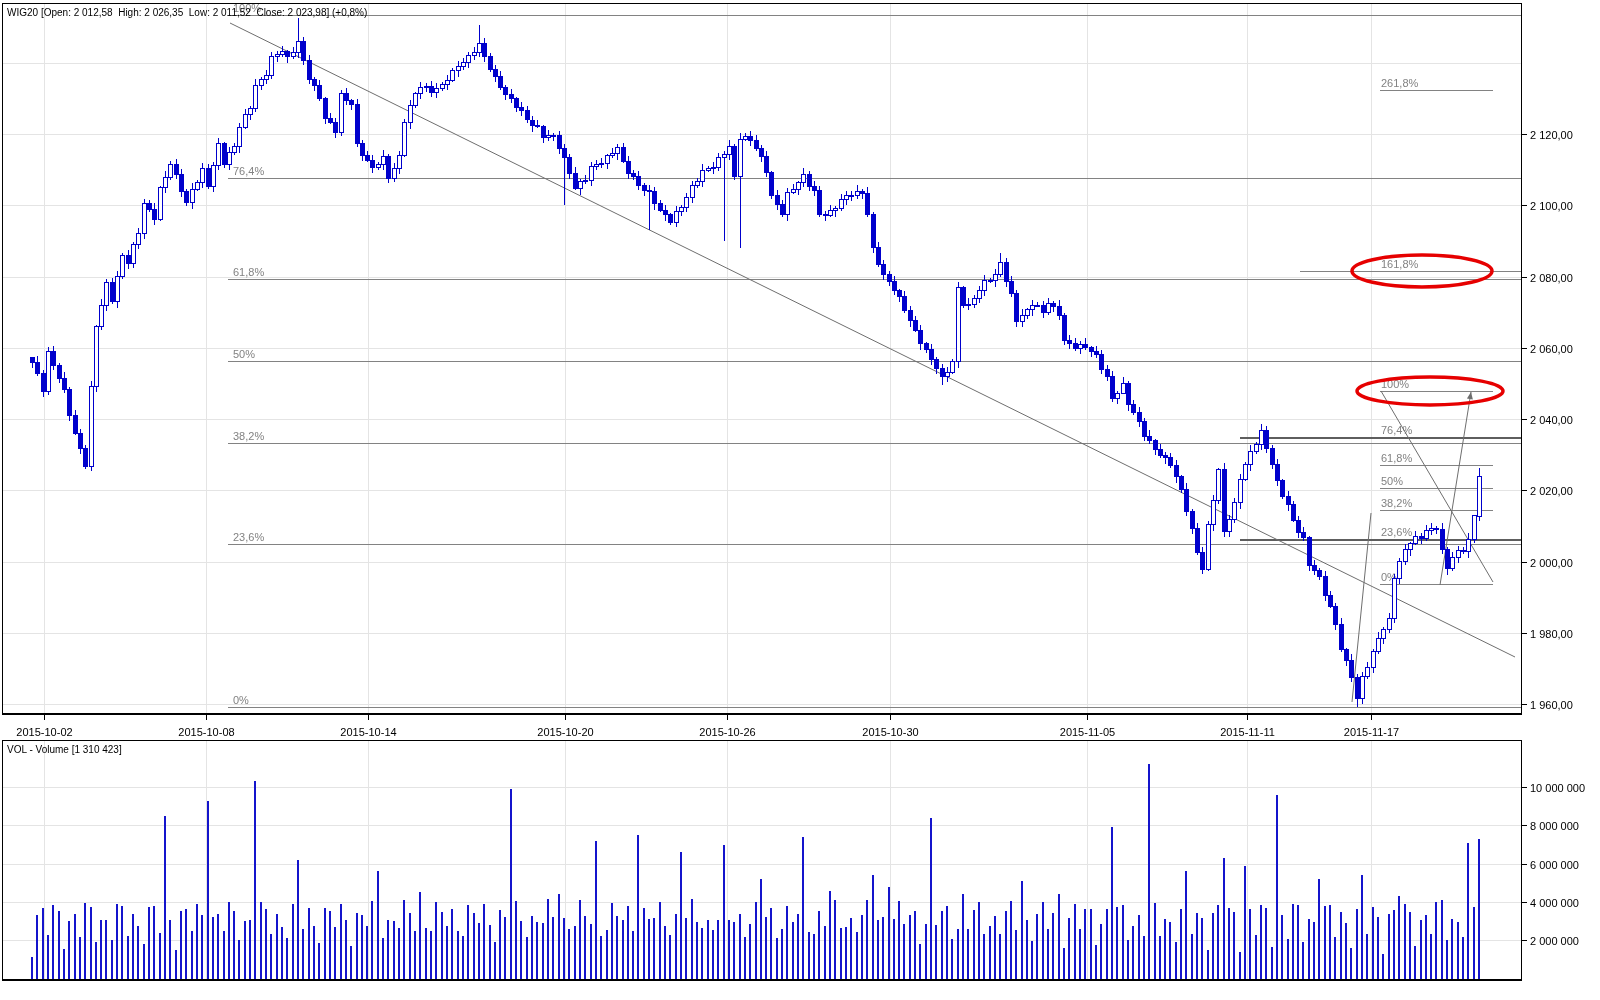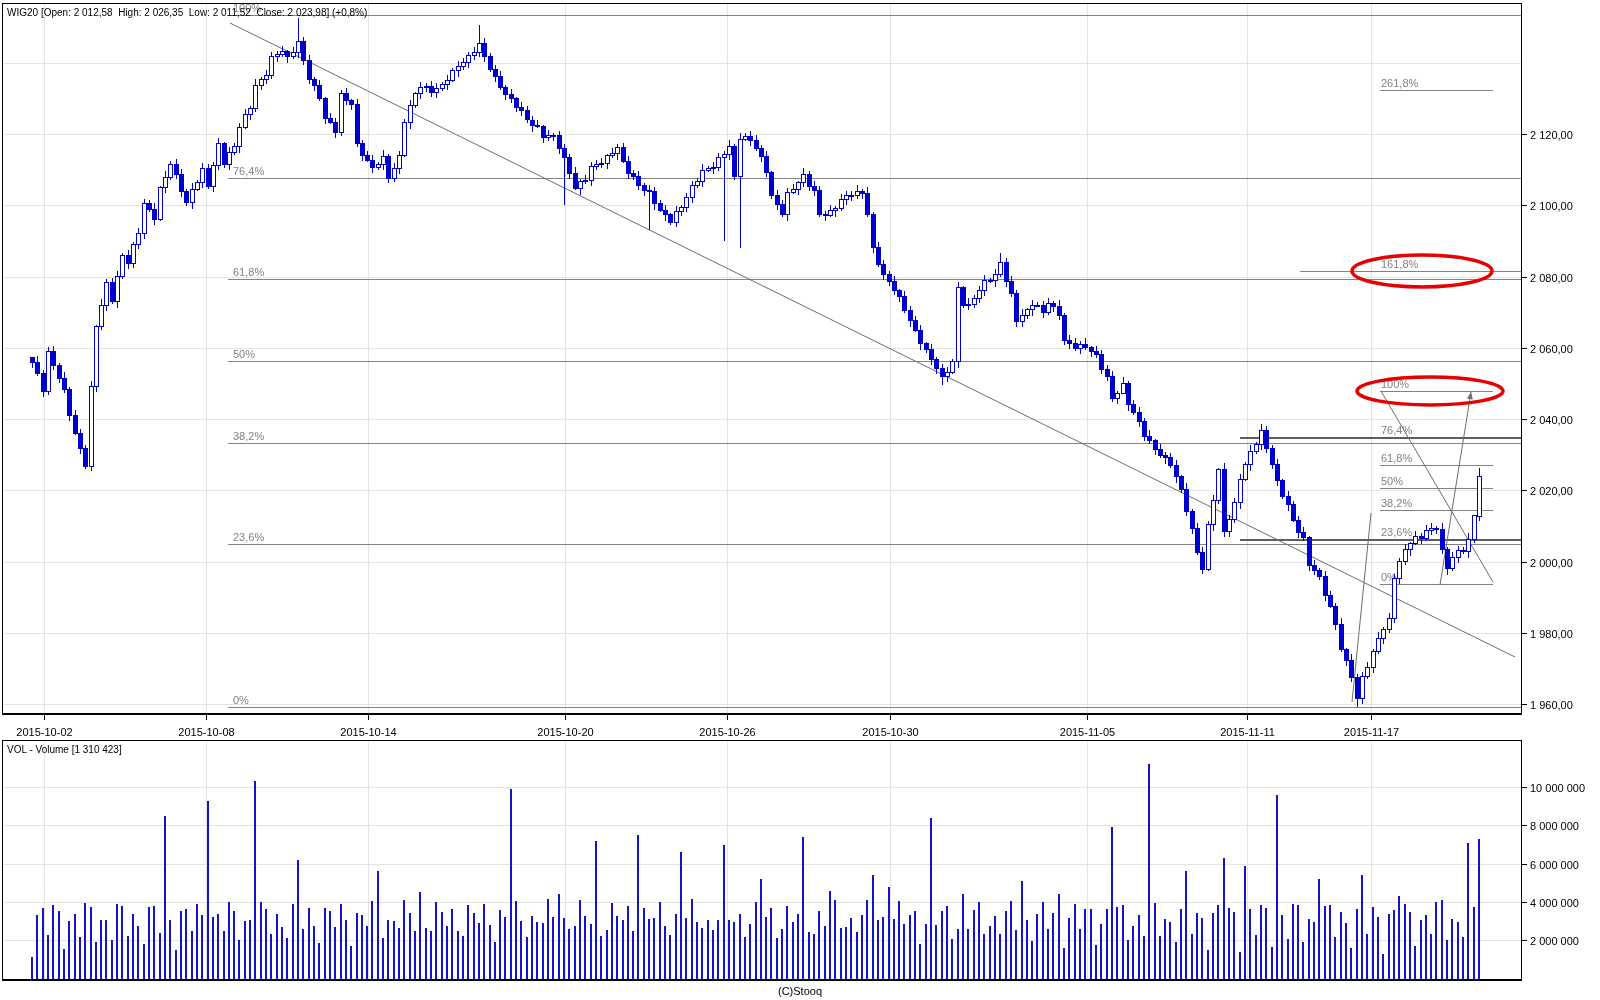--- a/index.html
+++ b/index.html
@@ -1517,14 +1517,13 @@
         <line x1="1087.5" y1="714" x2="1087.5" y2="720" stroke="#000000" shape-rendering="crispEdges"></line>
         <text x="1087.5" y="736" font-size="11" fill="#000000" text-anchor="middle">2015-11-05</text>
         <line x1="1247.5" y1="714" x2="1247.5" y2="720" stroke="#000000" shape-rendering="crispEdges"></line>
         <text x="1247.5" y="736" font-size="11" fill="#000000" text-anchor="middle">2015-11-11</text>
         <line x1="1371.5" y1="714" x2="1371.5" y2="720" stroke="#000000" shape-rendering="crispEdges"></line>
         <text x="1371.5" y="736" font-size="11" fill="#000000" text-anchor="middle">2015-11-17</text>
       </g>
     </svg>
   <div id="price-title" class="ttl">WIG20 [Open: 2 012,58  High: 2 026,35  Low: 2 011,52  Close: 2 023,98] (+0,8%)</div>
   <div id="vol-title" class="ttl">VOL - Volume [1 310 423]</div>
-  <div id="footer">(C)Stooq</div>
 </div>
 
 </body></html>

